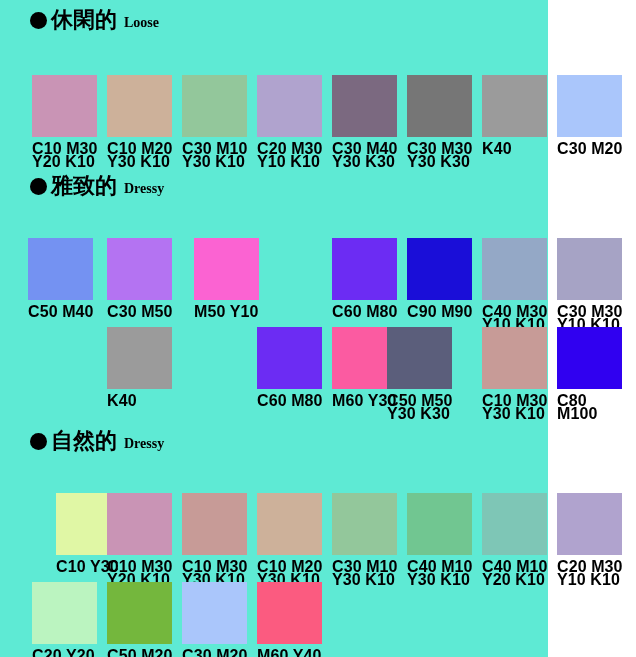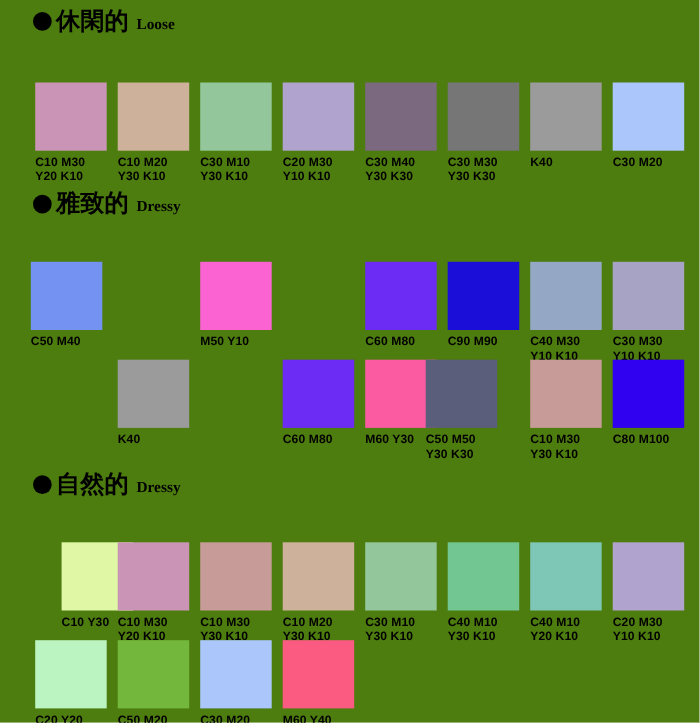--- a/index.html
+++ b/index.html
@@ -10,23 +10,23 @@
   body {
     width: 636px;
     height: 657px;
     position: relative;
     overflow: hidden;
     font-family: "Liberation Sans", sans-serif;
     -webkit-font-smoothing: none;
   }
   .page {
     position: relative;
-    width: 636px;
+    width: 548px;
     height: 657px;
-    background: #4d7c0f;
+    background: #5eead4;
   }
 
   
   .section {
     position: absolute;
     left: 0;
     width: 636px;
   }
   .section-header {
     position: absolute;
@@ -77,21 +77,21 @@
     width: 75px;
   }
   .swatch-chip {
     width: 65px;
     height: 62px;
     display: block;
   }
   .swatch-label {
     margin-top: 5px;
     font-family: "Liberation Sans", sans-serif;
-    font-size: 11px;
+    font-size: 16px;
     font-weight: bold;
     color: #000000;
     line-height: 13px;
     letter-spacing: 0.1px;
     white-space: pre-line;
     width: 72px;
   }
 </style>
 </head>
 <body>
@@ -149,21 +149,25 @@
       <div class="section-header">
         <span class="bullet-icon"></span>
         <span class="section-title-cjk">雅致的</span>
         <span class="section-title-en">Dressy</span>
       </div>
       <div class="row" style="top: 64px;">
         <div class="swatch-cell" style="left: 28px;">
           <div class="swatch-chip" style="background: rgb(116, 146, 242);"></div>
           <div class="swatch-label">C50 M40</div>
         </div>
-        <div class="swatch-cell" style="left: 182px;">
+        <div class="swatch-cell" style="left: 107px;">
+          <div class="swatch-chip" style="background: rgb(180, 115, 242);"></div>
+          <div class="swatch-label">C30 M50</div>
+        </div>
+        <div class="swatch-cell" style="left: 194px;">
           <div class="swatch-chip" style="background: rgb(251, 99, 210);"></div>
           <div class="swatch-label">M50 Y10</div>
         </div>
         <div class="swatch-cell" style="left: 332px;">
           <div class="swatch-chip" style="background: rgb(108, 44, 243);"></div>
           <div class="swatch-label">C60 M80</div>
         </div>
         <div class="swatch-cell" style="left: 407px;">
           <div class="swatch-chip" style="background: rgb(26, 14, 216);"></div>
           <div class="swatch-label">C90 M90</div>

